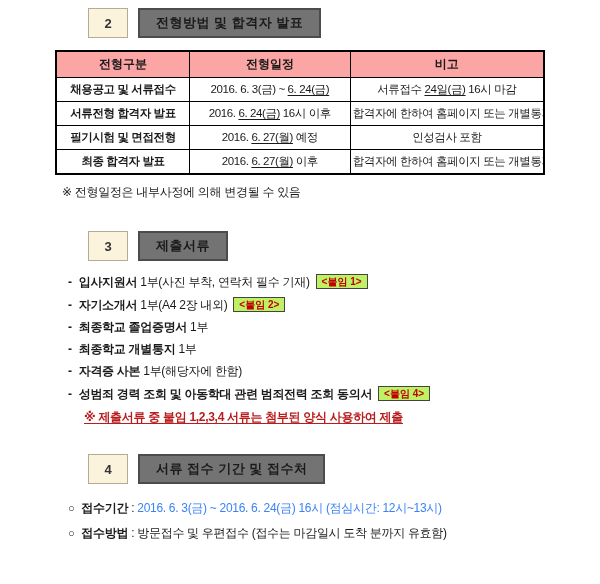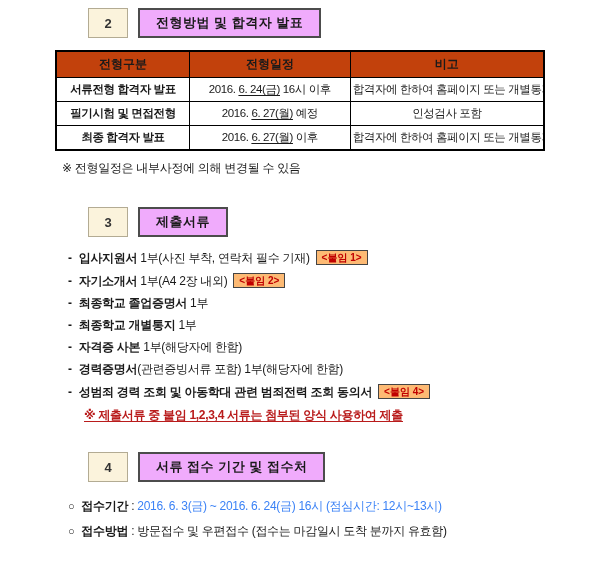--- a/index.html
+++ b/index.html
@@ -10,50 +10,50 @@
   }
   .page{position:relative;width:600px;height:584px;padding-top:8px;box-sizing:border-box;}
 
   
   .sec-header{display:flex;align-items:stretch;margin-left:88px;}
   .sec-num{
     width:38px;display:flex;align-items:center;justify-content:center;
     background:#fbf3dc;border:1px solid #b3ab93;font-weight:bold;font-size:13px;color:#333;
   }
   .sec-title{
-    margin-left:10px;border:2px solid #4c4c4c;background:#f0abfc;
+    margin-left:10px;border:2px solid #4c4c4c;background:#737373;
     padding:4px 16px;font-weight:bold;font-size:13px;letter-spacing:0.5px;
   }
 
   
   table.sched{
     border-collapse:collapse;margin:12px 0 0 55px;width:490px;
     border:2px solid #000;table-layout:fixed;
   }
   table.sched th{
-    background:#c2410c;border:1px solid #000;font-weight:bold;
+    background:#fca5a5;border:1px solid #000;font-weight:bold;
     padding:4px 2px;font-size:12px;text-align:center;
   }
   table.sched td{
     border:1px solid #000;padding:4px 2px;font-size:11.5px;letter-spacing:-0.4px;
     text-align:center;white-space:nowrap;overflow:hidden;
   }
   table.sched td.cat{font-weight:bold;}
   .col1{width:133px}.col2{width:160px}.col3{width:193px}
   .u{text-decoration:underline;text-underline-offset:2px;}
 
   .footnote{margin:9px 0 0 62px;font-size:12px;letter-spacing:-0.3px;}
 
   
   .doc-list{margin:13px 0 0 68px;}
   .doc-item{line-height:15px;margin-bottom:7px;letter-spacing:-0.3px;white-space:nowrap;}
   .dash{font-weight:bold;margin-right:7px;}
   .term{font-weight:bold;}
   .badge{
-    display:inline-block;border:1px solid #444;background:#fdba74;
+    display:inline-block;border:1px solid #444;background:#bef264;
     color:#c00000;font-weight:bold;font-size:10px;line-height:13px;
     padding:0 5px;margin-left:6px;vertical-align:1px;letter-spacing:0;
   }
   .doc-note{
     margin:3px 0 0 16px;color:#b91c1c;font-weight:bold;
     text-decoration:underline;text-underline-offset:2px;letter-spacing:-0.3px;
   }
 
   
   .recv-list{margin:16px 0 0 68px;}
@@ -83,20 +83,25 @@
       </colgroup>
     <thead>
       <tr>
         <th>전형구분</th>
         <th>전형일정</th>
         <th>비고</th>
       </tr>
     </thead>
     <tbody>
       <tr>
+        <td class="cat">채용공고 및 서류접수</td>
+        <td><span>2016. 6. 3(금) ~ </span><span class="u">6. 24(금)</span><span></span></td>
+        <td><span>서류접수 </span><span class="u">24일(금)</span><span> 16시 마감</span></td>
+      </tr>
+      <tr>
         <td class="cat">서류전형 합격자 발표</td>
         <td><span>2016. </span><span class="u">6. 24(금)</span><span> 16시 이후</span></td>
         <td><span>합격자에 한하여 홈페이지 또는 개별통지</span><span class="u"></span><span></span></td>
       </tr>
       <tr>
         <td class="cat">필기시험 및 면접전형</td>
         <td><span>2016. </span><span class="u">6. 27(월)</span><span> 예정</span></td>
         <td><span>인성검사 포함</span><span class="u"></span><span></span></td>
       </tr>
       <tr>
@@ -124,23 +129,20 @@
     <div class="doc-item">
       <span class="dash">-</span><span class="term">최종학교 졸업증명서</span><span> 1부</span>
     </div>
     <div class="doc-item">
       <span class="dash">-</span><span class="term">최종학교 개별통지</span><span> 1부</span>
     </div>
     <div class="doc-item">
       <span class="dash">-</span><span class="term">자격증 사본</span><span> 1부(해당자에 한함)</span>
     </div>
     <div class="doc-item">
-      <span class="dash">-</span><span class="term">경력증명서</span><span>(관련증빙서류 포함) 1부(해당자에 한함)</span>
-    </div>
-    <div class="doc-item">
       <span class="dash">-</span><span class="term">성범죄 경력 조회 및 아동학대 관련 범죄전력 조회 동의서</span><span></span><span class="badge">&lt;붙임 4&gt;</span>
     </div>
     <div class="doc-note">※ 제출서류 중 붙임 1,2,3,4 서류는 첨부된 양식 사용하여 제출</div>
   </div>
 
   <div class="sec-header mt-s4">
     <div class="sec-num">4</div>
     <div class="sec-title">서류 접수 기간 및 접수처</div>
   </div>
 

